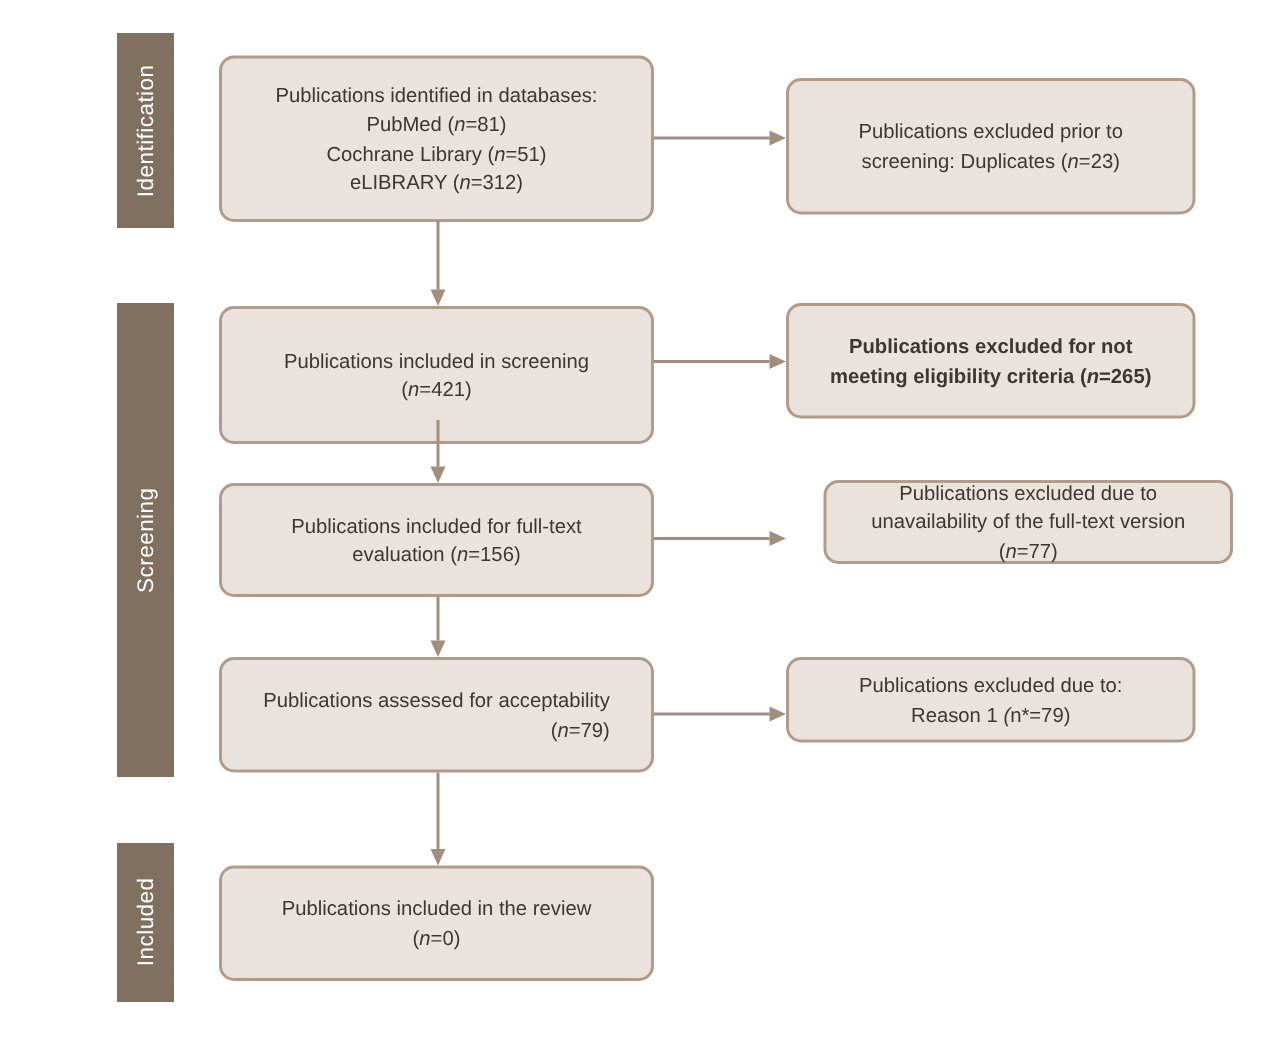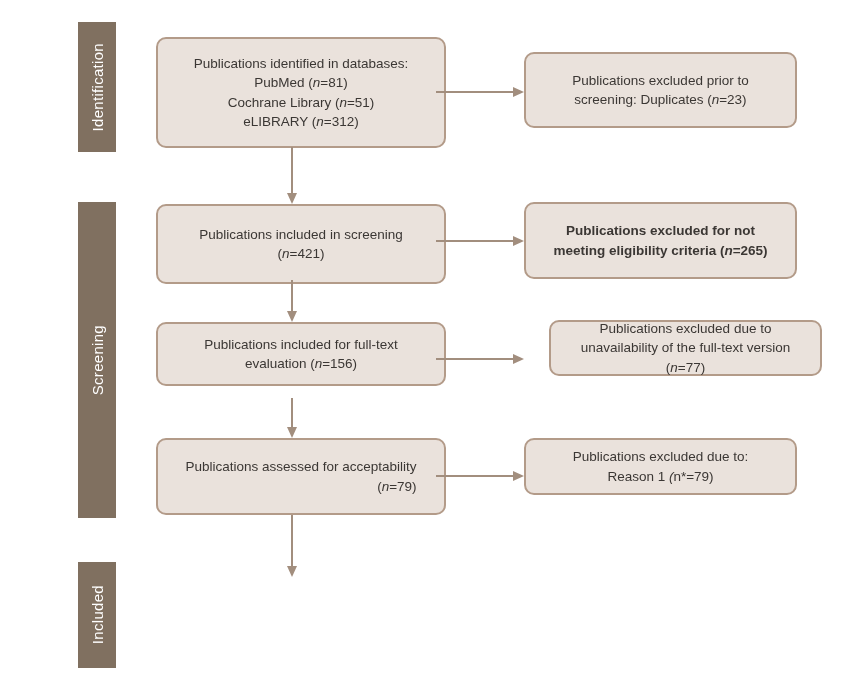--- a/index.html
+++ b/index.html
@@ -44,28 +44,28 @@
     border-radius:10px;
     display:flex;align-items:center;justify-content:center;
     text-align:center;
     color:var(--box-text);
     font-size:13.5px;
     line-height:1.42;
     padding:4px 10px;
   }
   .box i{font-style:italic;}
   .box sup{font-size:9px;line-height:0;}
-  .col-left{left:156px;width:290px;}
+  .col-left{left:146px;width:290px;}
   .col-right{left:524px;width:273px;}
   .box-identified{top:37px;height:111px;}
-  .box-screening{top:204px;height:80px;}
-  .box-fulltext{top:322px;height:64px;}
+  .box-screening{top:204px;height:92px;}
+  .box-fulltext{top:322px;height:76px;}
   .box-assessed{top:438px;height:77px;text-align:right;}
   .box-included{top:577px;height:77px;}
-  .box-duplicates{top:52px;height:76px;}
+  .box-duplicates{top:52px;height:91px;}
   .box-eligibility{top:202px;height:77px;font-weight:bold;}
   .box-unavailable{top:320px;height:56px;margin-left:25px;}
   .box-reason{top:438px;height:57px;}
   
   .varrow{
     position:absolute;left:286px;width:12px;
     display:flex;flex-direction:column;align-items:center;
   }
   .varrow .line{width:1.5px;flex:1;background:var(--arrow);}
   .varrow .head{
@@ -114,20 +114,23 @@
   </div>
   <div class="box col-left box-screening">
     <div>Publications included in screening<br>(<i>n</i>=421)</div>
   </div>
   <div class="box col-left box-fulltext">
     <div>Publications included for full-text<br>evaluation (<i>n</i>=156)</div>
   </div>
   <div class="box col-left box-assessed">
     <div>Publications assessed for acceptability<br>(<i>n</i>=79)</div>
   </div>
+  <div class="box col-left box-included">
+    <div>Publications included in the review<br>(<i>n</i>=0)</div>
+  </div>
 
   <div class="box col-right box-duplicates">
     <div>Publications excluded prior to<br>screening: Duplicates (<i>n</i>=23)</div>
   </div>
   <div class="box col-right box-eligibility">
     <div>Publications excluded for not<br>meeting eligibility criteria (<i>n</i>=265)</div>
   </div>
   <div class="box col-right box-unavailable">
     <div>Publications excluded due to<br>unavailability of the full-text version<br>(<i>n</i>=77)</div>
   </div>

